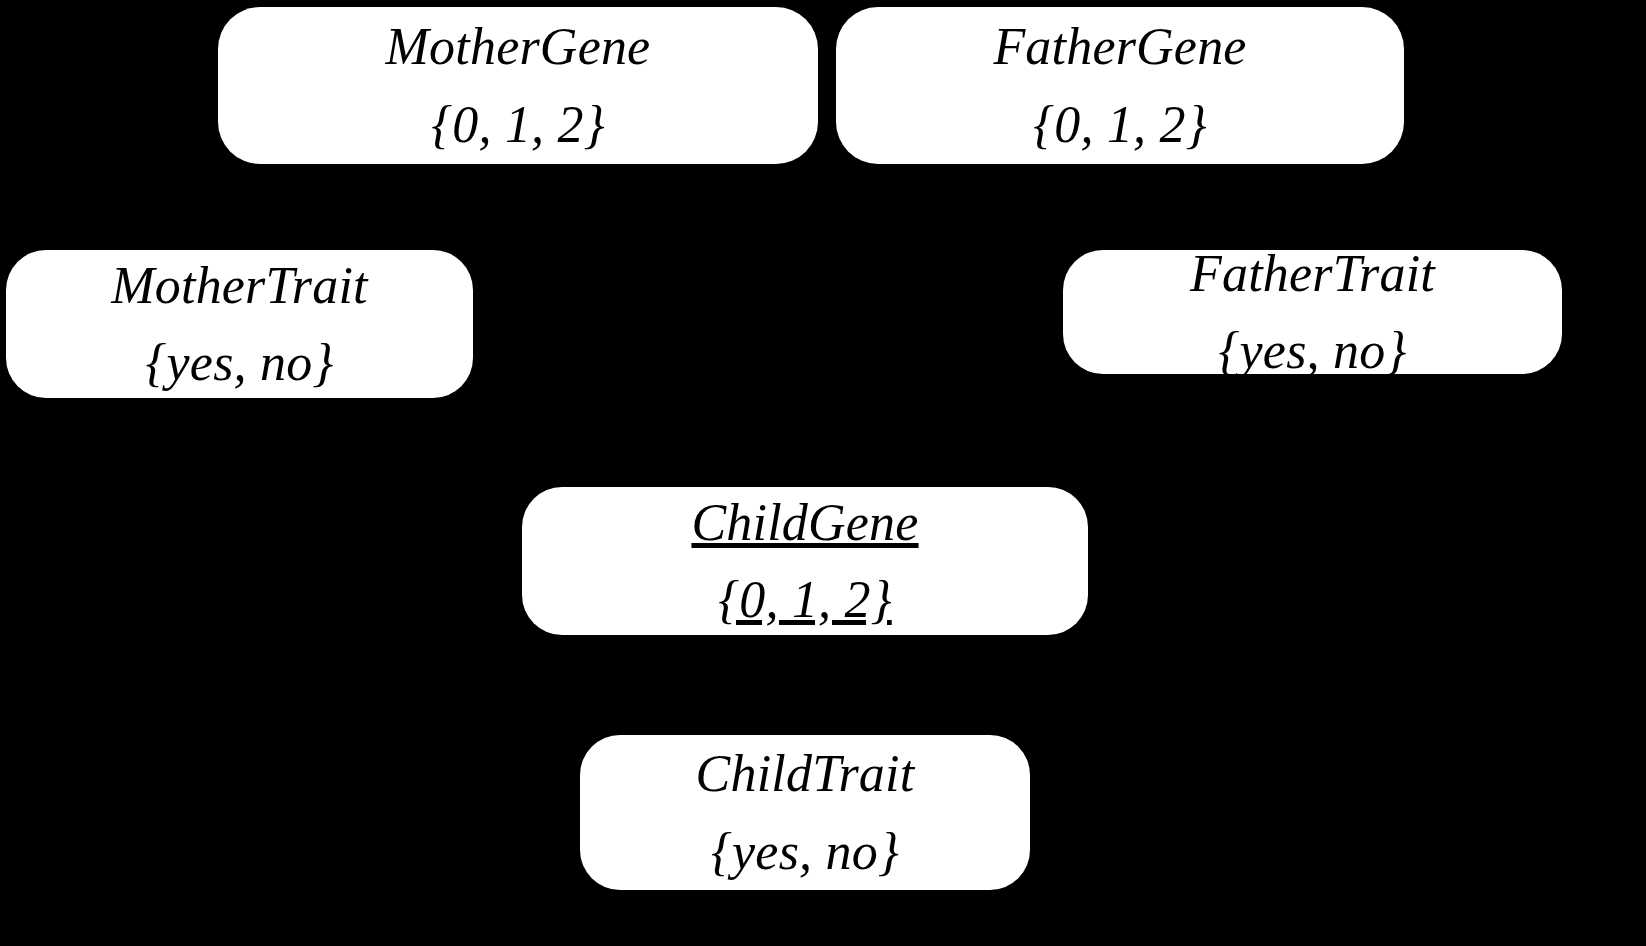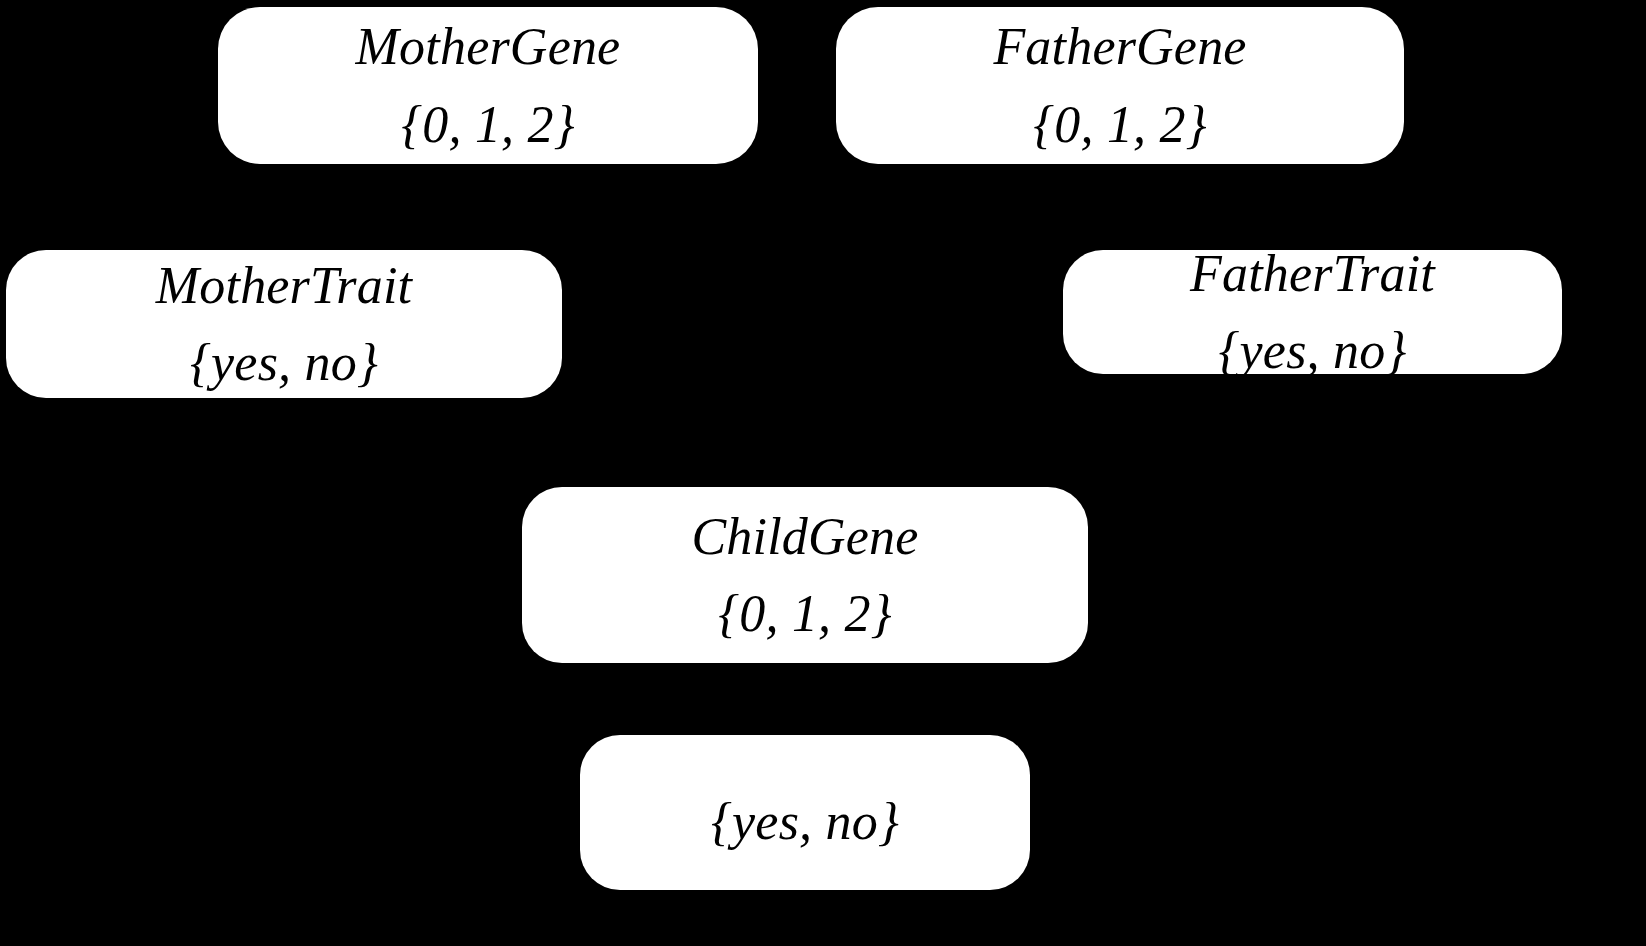--- a/index.html
+++ b/index.html
@@ -40,25 +40,25 @@
   .node-domain {
     display: block;
     font-size: 52px;
     font-style: italic;
     letter-spacing: 0.2px;
     white-space: nowrap;
     margin-top: 18px;
   }
 
   
-  #node-mother-gene  { left: 218px; top: 7px;   width: 540px; height: 157px; border-radius: 42px; }
+  #node-mother-gene  { left: 218px; top: 7px;   width: 600px; height: 157px; border-radius: 42px; }
   #node-father-gene  { left: 836px; top: 7px;   width: 568px; height: 157px; border-radius: 42px; }
-  #node-mother-trait { left: 6px;   top: 250px; width: 556px; height: 148px; border-radius: 40px; }
+  #node-mother-trait { left: 6px;   top: 250px; width: 467px; height: 148px; border-radius: 40px; }
   #node-father-trait { left: 1063px;top: 250px; width: 499px; height: 124px; border-radius: 40px; }
-  #node-child-gene   { left: 522px; top: 487px; width: 566px; height: 176px; border-radius: 40px; }
+  #node-child-gene   { left: 522px; top: 487px; width: 566px; height: 148px; border-radius: 40px; text-decoration: underline; }
   #node-child-trait  { left: 580px; top: 735px; width: 450px; height: 155px; border-radius: 40px; }
 </style>
 </head>
 <body>
 
 <div id="canvas">
 
   <div class="node" id="node-mother-gene">
     <span class="node-name">MotherGene</span>
     <span class="node-domain">{0, 1, 2}</span>
@@ -78,16 +78,17 @@
     <span class="node-name">FatherTrait</span>
     <span class="node-domain">{yes, no}</span>
   </div>
 
   <div class="node" id="node-child-gene">
     <span class="node-name">ChildGene</span>
     <span class="node-domain">{0, 1, 2}</span>
   </div>
 
   <div class="node" id="node-child-trait">
+    <span class="node-name">ChildTrait</span>
     <span class="node-domain">{yes, no}</span>
   </div>
 
 </div>
 
 </body></html>

